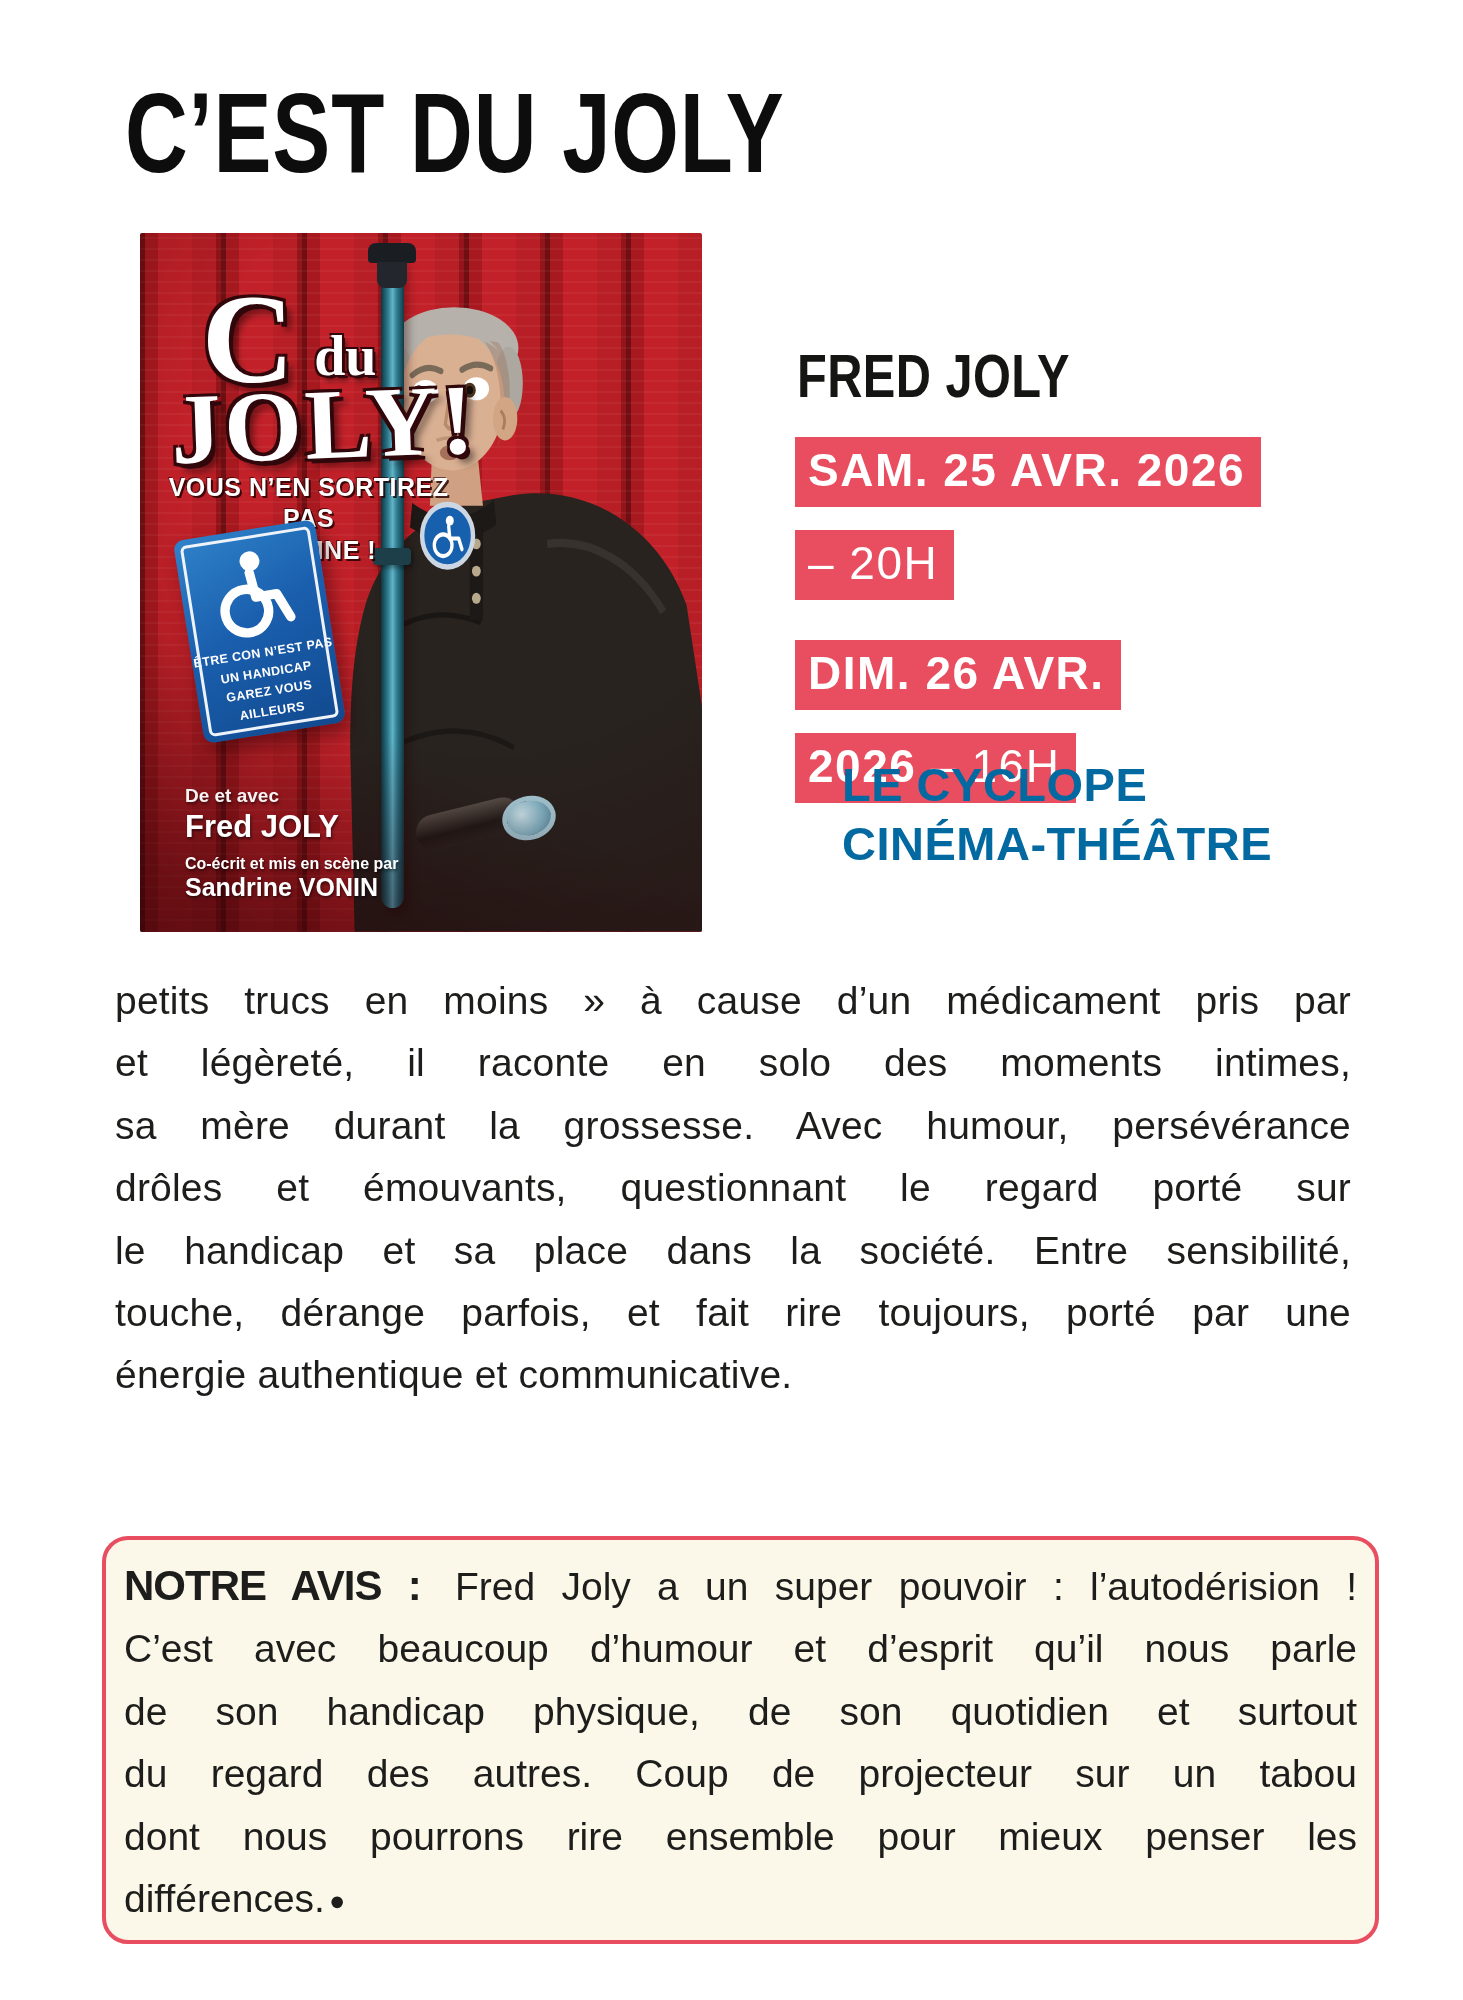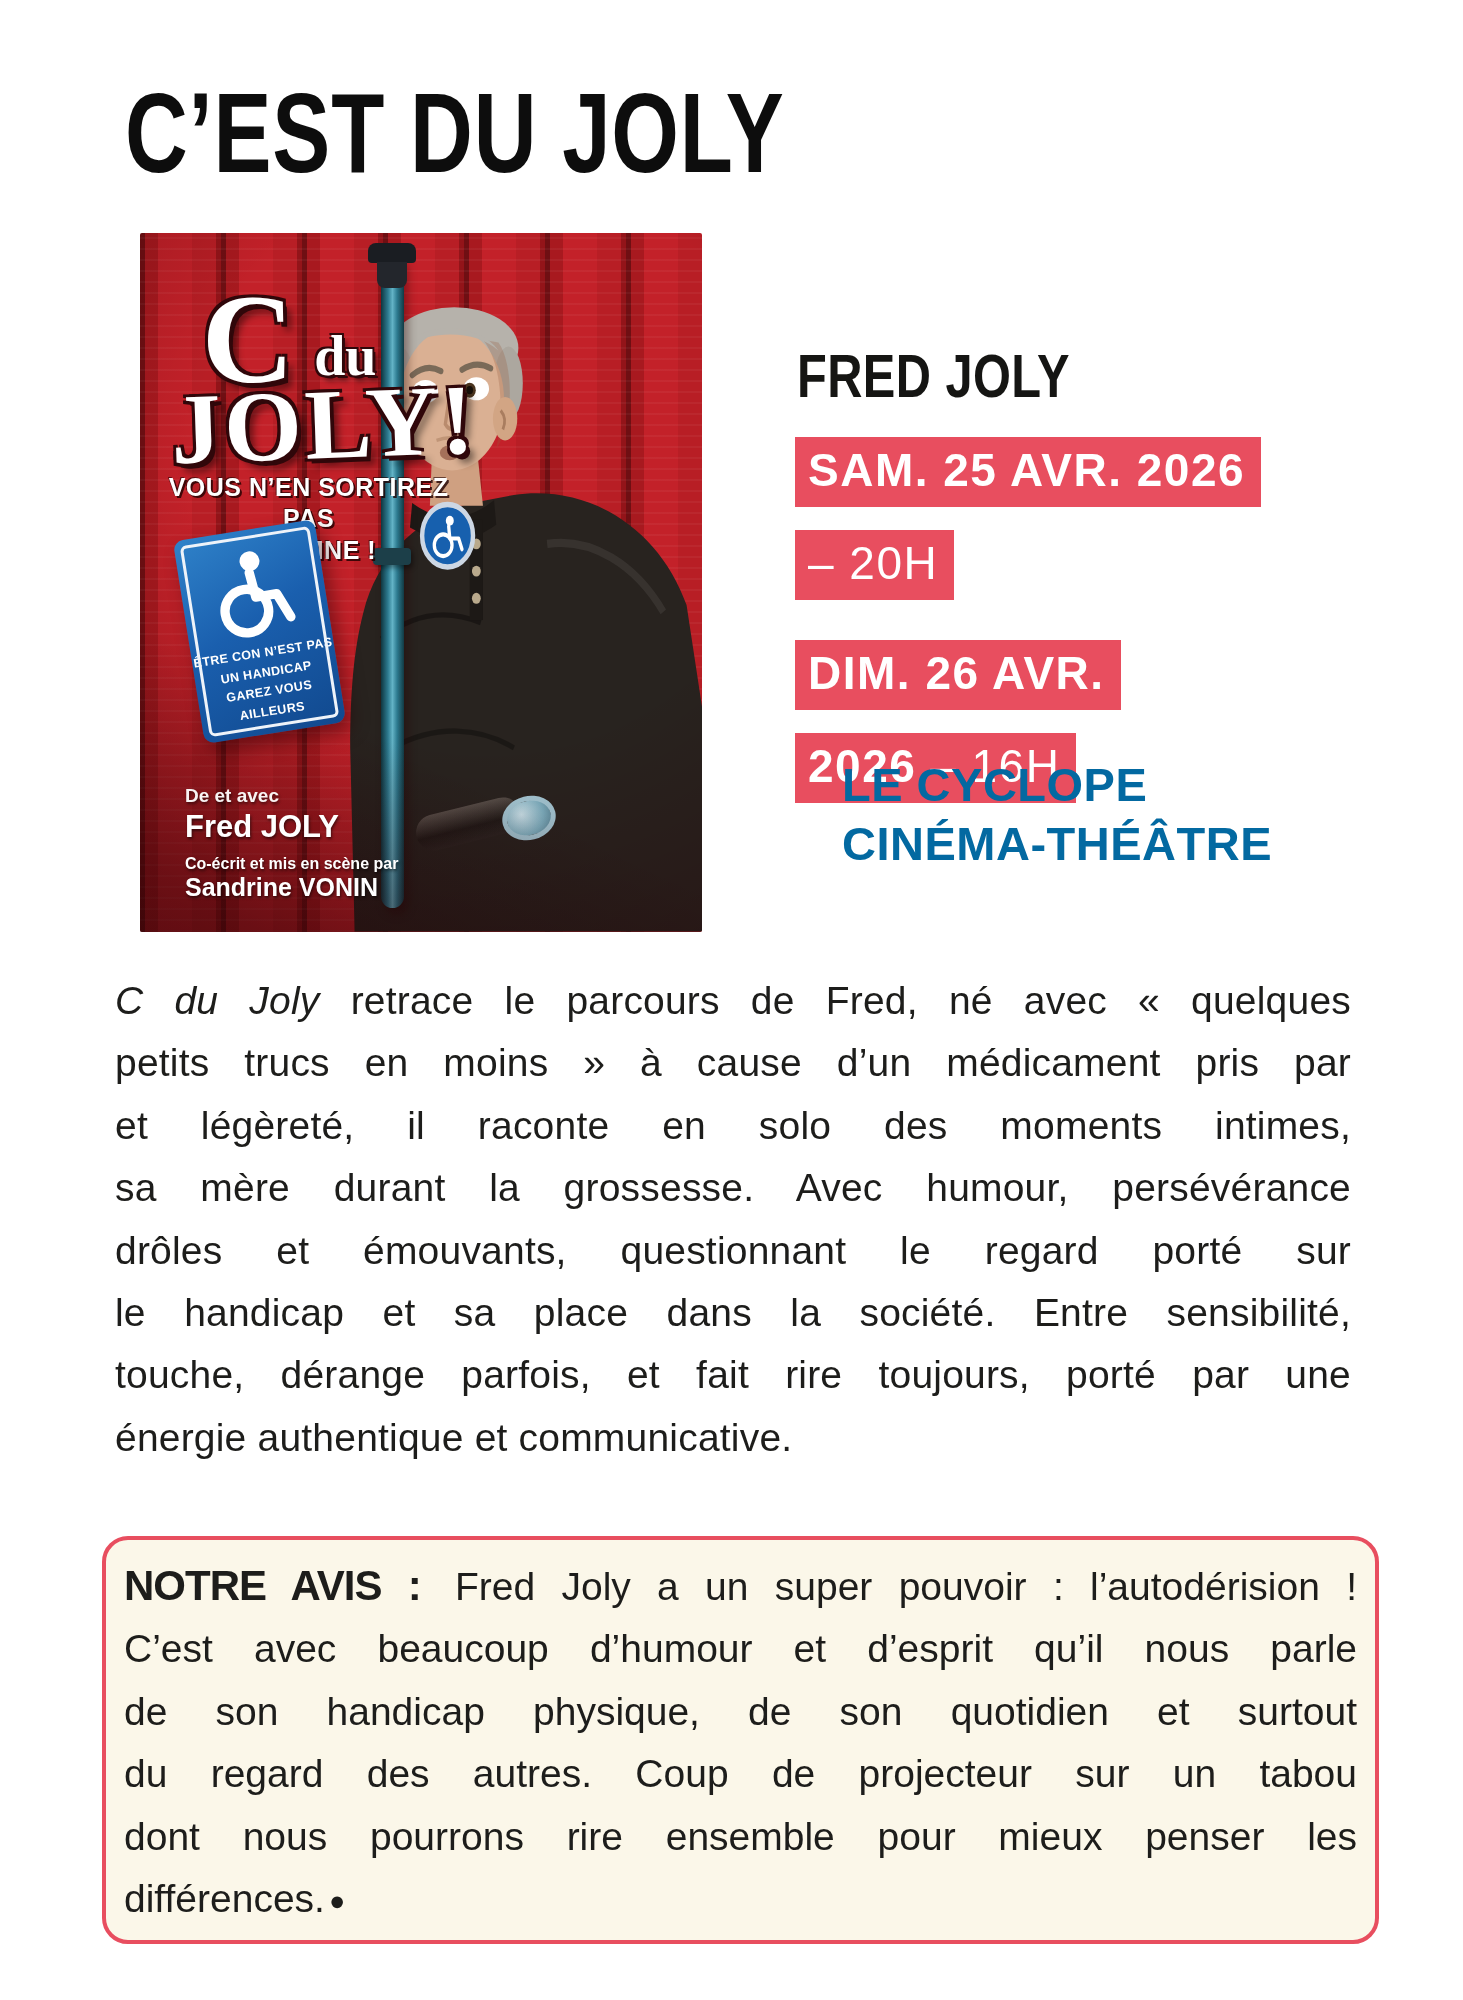--- a/index.html
+++ b/index.html
@@ -206,21 +206,20 @@
       <span class="date-line"><span class="b">2026</span><span class="lgt">– 16H</span></span>
     </div>
   </div>
 
   <div class="venue">
     <div>LE CYCLOPE</div>
     <div>CINÉMA-THÉÂTRE</div>
   </div>
 
   <div class="desc">
-    <div class="line j"><span class="it">C du Joly</span> <span>retrace le parcours de Fred, né avec « quelques</span></div>
     <div>
         <div class="line j">petits trucs en moins » à cause d’un médicament pris par</div>
         <div class="line j">et légèreté, il raconte en solo des moments intimes,</div>
         <div class="line j">sa mère durant la grossesse. Avec humour, persévérance</div>
         <div class="line j">drôles et émouvants, questionnant le regard porté sur</div>
         <div class="line j">le handicap et sa place dans la société. Entre sensibilité,</div>
         <div class="line j">touche, dérange parfois, et fait rire toujours, porté par une</div>
       </div>
     <div class="line">énergie authentique et communicative.</div>
   </div>

